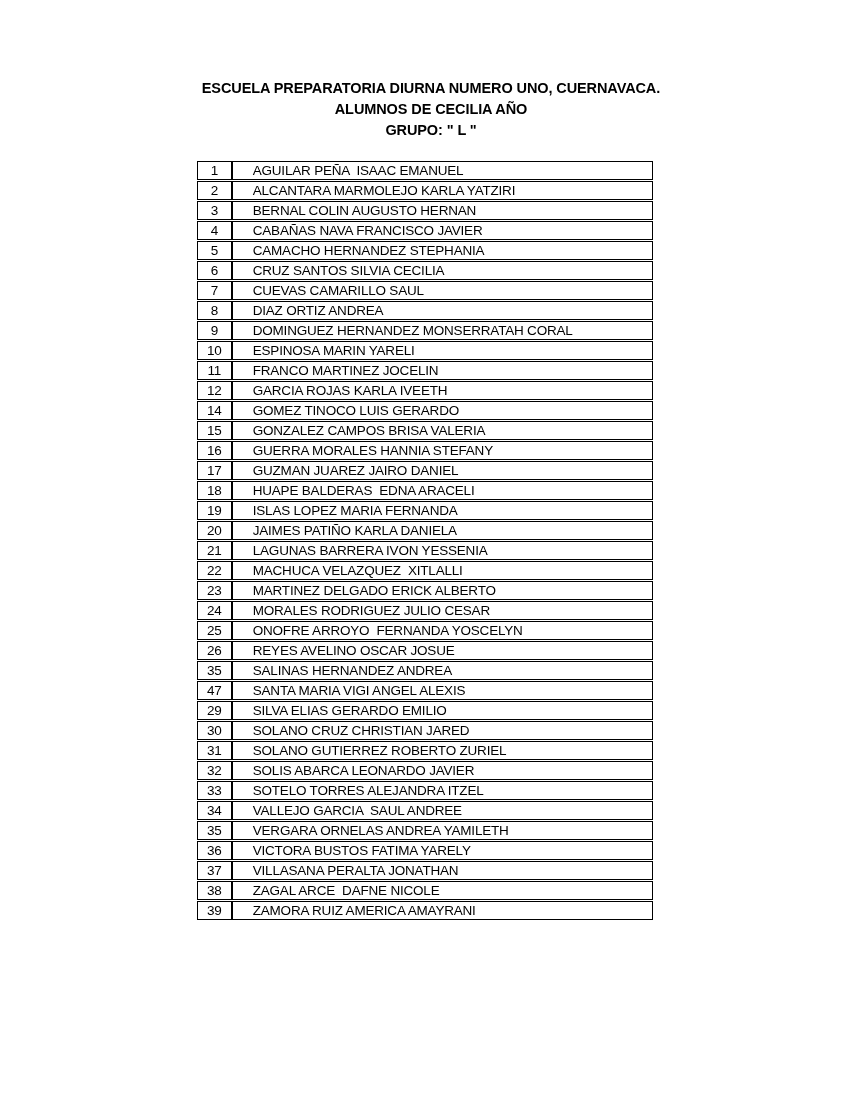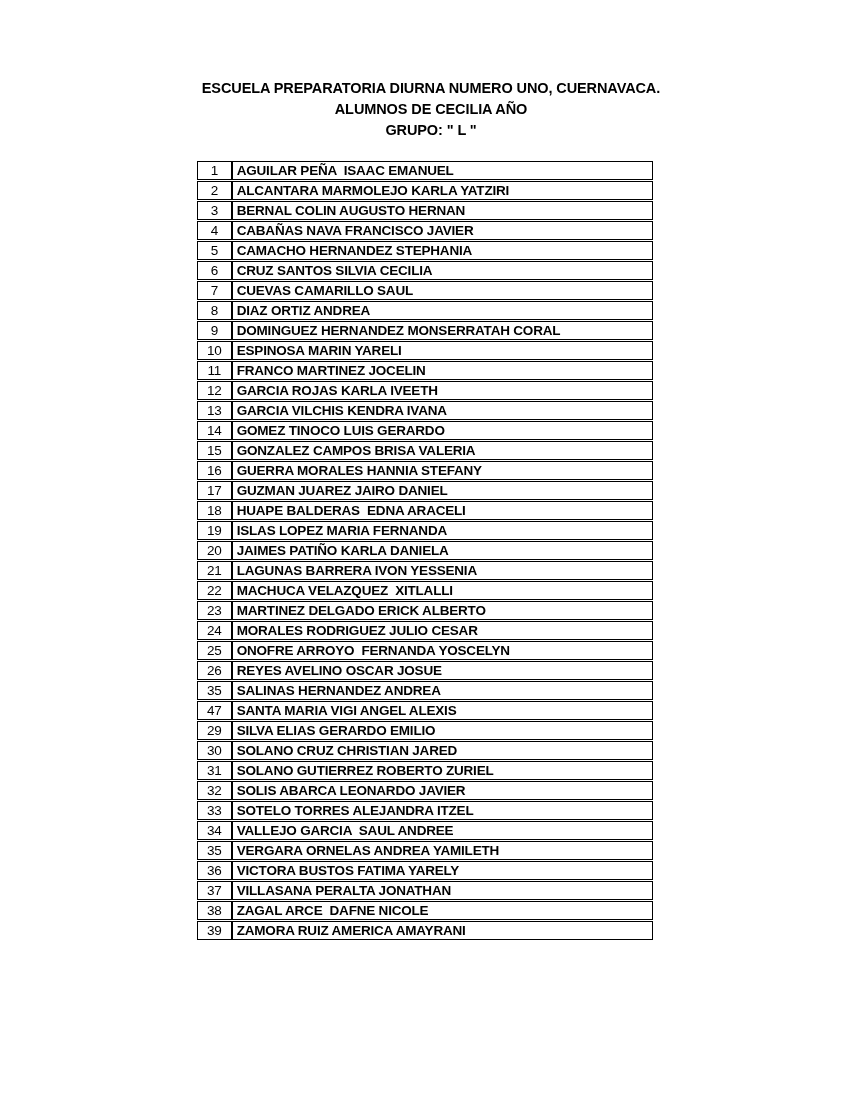--- a/index.html
+++ b/index.html
@@ -51,24 +51,23 @@
     overflow: hidden;
   }
   td.num-cell {
     width: 30px;
     text-align: center;
     border-right: 1px solid #000000;
   }
   td.name-cell {
     width: 364px;
     text-align: left;
-    padding-left: 4px;
+    padding-left: 20px;
     border-left: 1px solid #000000;
     white-space: pre;
-    font-weight: bold;
   }
 </style>
 </head>
 <body>
 
 <div class="page">
 
   <div class="doc-header">
     <div class="line">ESCUELA PREPARATORIA DIURNA NUMERO UNO, CUERNAVACA.</div>
     <div class="line">ALUMNOS DE CECILIA AÑO</div>
@@ -119,24 +118,20 @@
         </tr>
         <tr>
           <td class="num-cell">11</td>
           <td class="name-cell">FRANCO MARTINEZ JOCELIN</td>
         </tr>
         <tr>
           <td class="num-cell">12</td>
           <td class="name-cell">GARCIA ROJAS KARLA IVEETH</td>
         </tr>
         <tr>
-          <td class="num-cell">13</td>
-          <td class="name-cell">GARCIA VILCHIS KENDRA IVANA</td>
-        </tr>
-        <tr>
           <td class="num-cell">14</td>
           <td class="name-cell">GOMEZ TINOCO LUIS GERARDO</td>
         </tr>
         <tr>
           <td class="num-cell">15</td>
           <td class="name-cell">GONZALEZ CAMPOS BRISA VALERIA</td>
         </tr>
         <tr>
           <td class="num-cell">16</td>
           <td class="name-cell">GUERRA MORALES HANNIA STEFANY</td>

